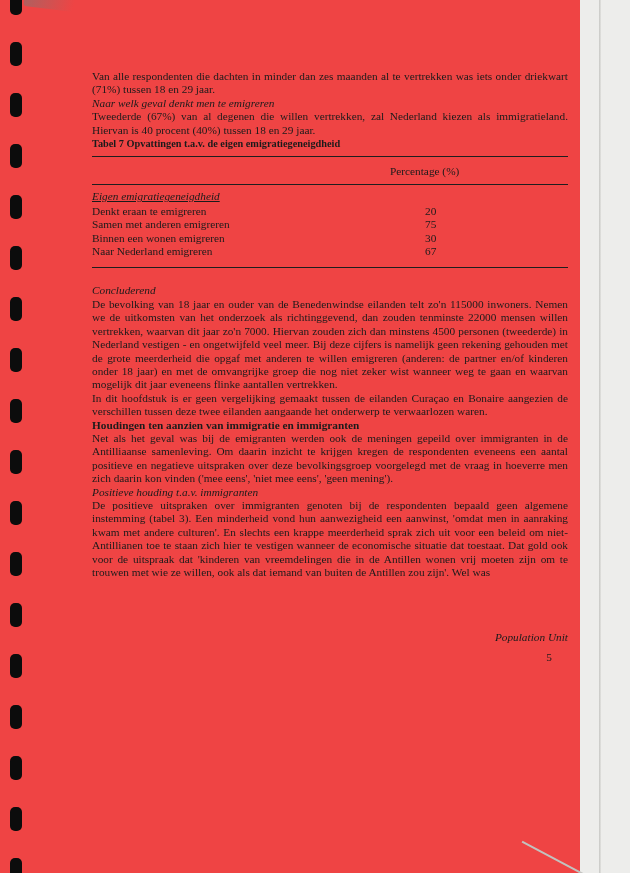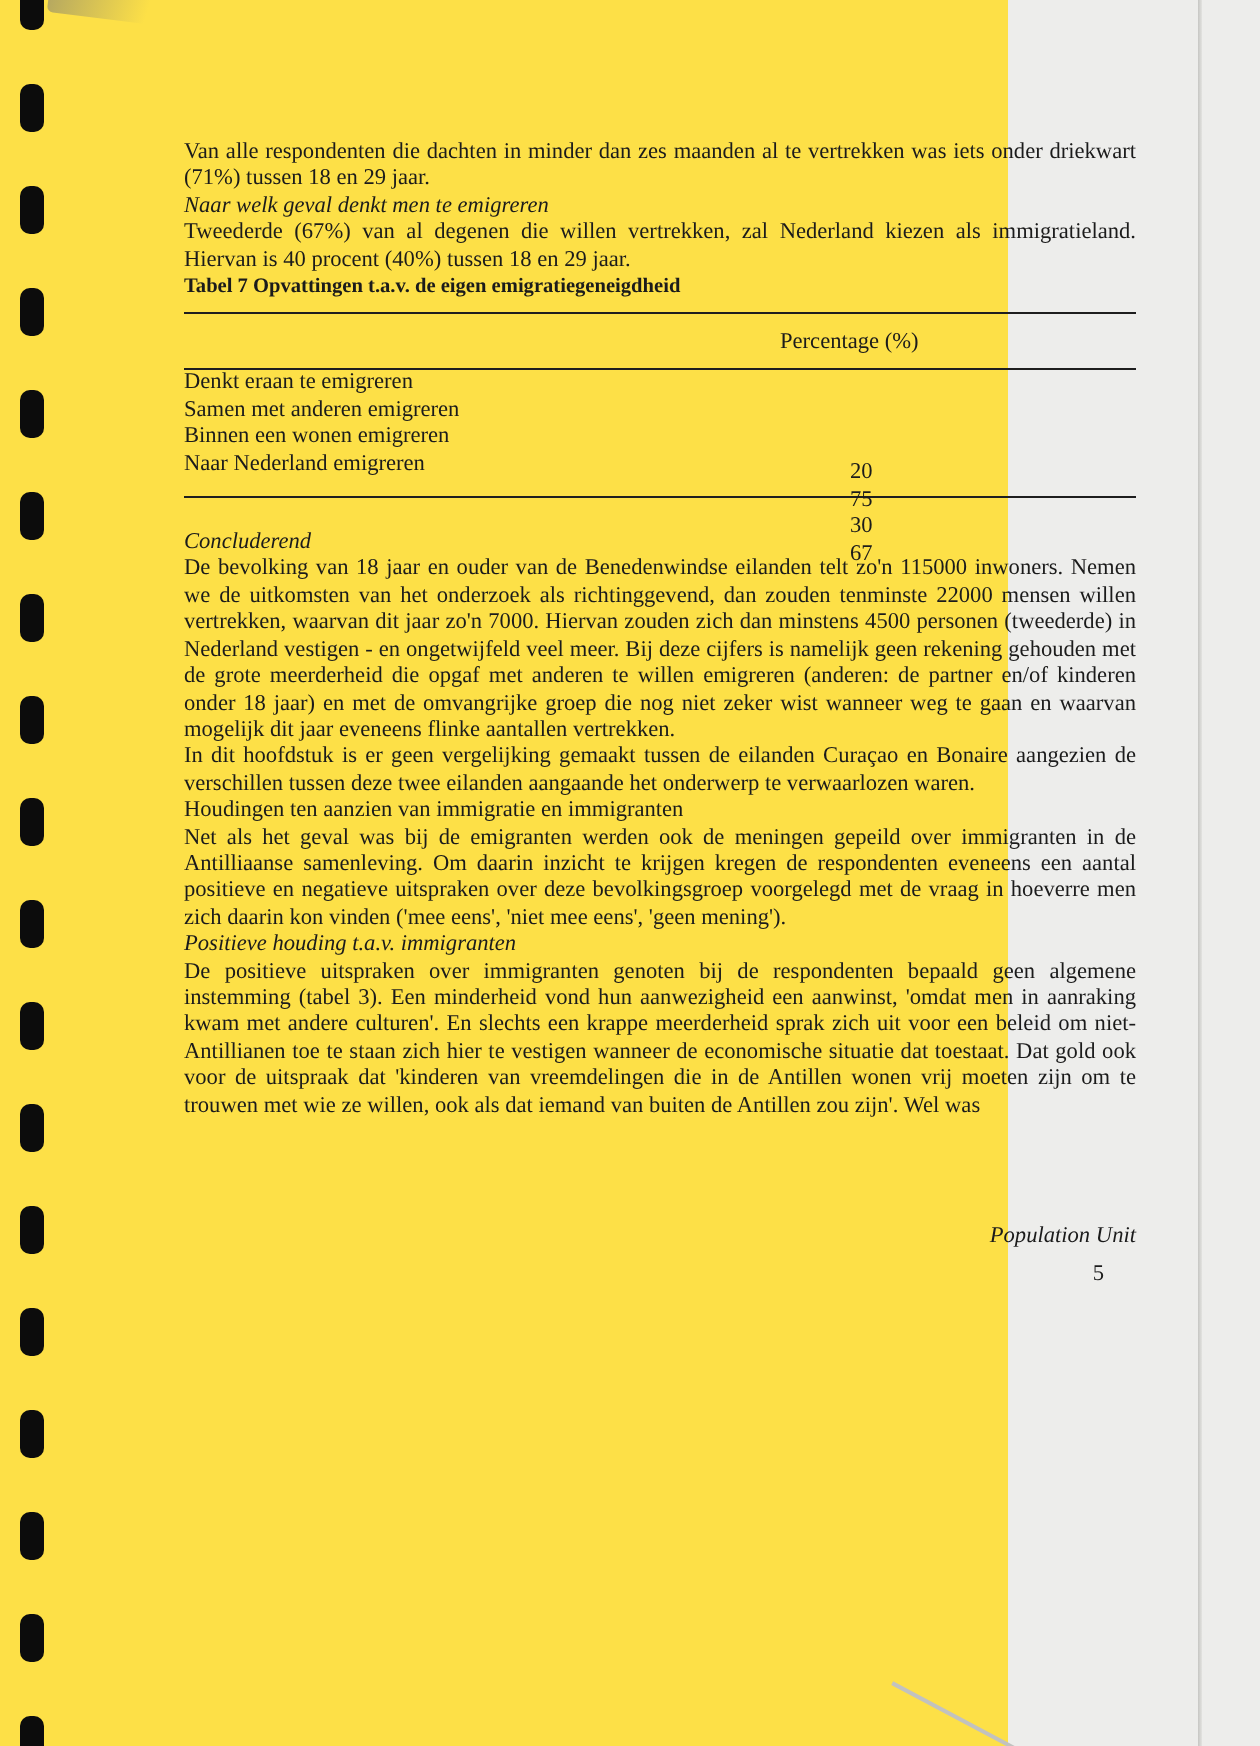--- a/index.html
+++ b/index.html
@@ -6,22 +6,22 @@
   html, body { margin: 0; padding: 0; }
   body {
     width: 630px; height: 873px;
     background: #ededeb;
     font-family: "Liberation Serif", serif;
     color: #1b1b1b;
     overflow: hidden;
   }
   .scan {
     position: relative;
-    width: 504px; height: 873px;
-    background: #fde047;
+    width: 580px; height: 873px;
+    background: #ef4444;
   }
   
   .binding {
     position: absolute; left: 10px; top: -9px; bottom: -9px; width: 12px;
     display: flex; flex-direction: column; justify-content: space-between;
     z-index: 3;
   }
   .hole { width: 12px; height: 24px; background: #0c0c0c; border-radius: 5px; }
   
   .edge-right {
@@ -40,28 +40,28 @@
   
   .content {
     position: absolute; left: 92px; top: 70px; width: 476px;
     font-size: 11.3px; line-height: 13.4px; text-align: justify;
   }
   .content p { margin: 0; }
   .mb  { margin-bottom: 12px; }
   .mb2 { margin-bottom: 14px; }
   .mb3 { margin-bottom: 18px; }
   .it  { font-style: italic; }
-  .bold { font-weight: normal; }
+  .bold { font-weight: bold; }
   .table-caption { font-weight: bold; font-size: 10.3px; margin-bottom: 6px !important; }
   .rule { height: 0; border-top: 1.7px solid #1e1e1e; }
   .t-header { position: relative; height: 27px; }
   .t-header span { position: absolute; left: 298px; top: 8px; white-space: nowrap; }
   .t-stub { font-style: italic; text-decoration: underline; padding: 5px 0 1px 0; }
   .t-row { position: relative; }
-  .t-val { position: absolute; left: 333px; margin-top: 45px; }
+  .t-val { position: absolute; left: 333px; }
   .t-bottom { margin-top: 9px; margin-bottom: 16px; }
   .tablewrap { margin-bottom: 2px; }
   .footer {
     margin-top: 52px; text-align: right; font-style: italic;
   }
   .pagenum {
     text-align: right; padding-right: 16px; margin-top: 6px !important;
     font-style: normal;
   }
 </style>
@@ -103,20 +103,21 @@
     <p class="mb2">Tweederde (67%) van al degenen die willen vertrekken, zal Nederland kiezen als immigratieland. Hiervan is 40 procent (40%) tussen 18 en 29 jaar.</p>
 
     <p class="table-caption">Tabel 7 Opvattingen t.a.v. de eigen emigratiegeneigdheid</p>
 
     <div class="tablewrap">
       <div class="rule"></div>
       <div class="t-header">
         <span>Percentage (%)</span>
       </div>
       <div class="rule"></div>
+      <div class="t-stub">Eigen emigratiegeneigdheid</div>
 
       <div class="t-row">
         <span>Denkt eraan te emigreren</span>
         <span class="t-val">20</span>
       </div>
       <div class="t-row">
         <span>Samen met anderen emigreren</span>
         <span class="t-val">75</span>
       </div>
       <div class="t-row">

